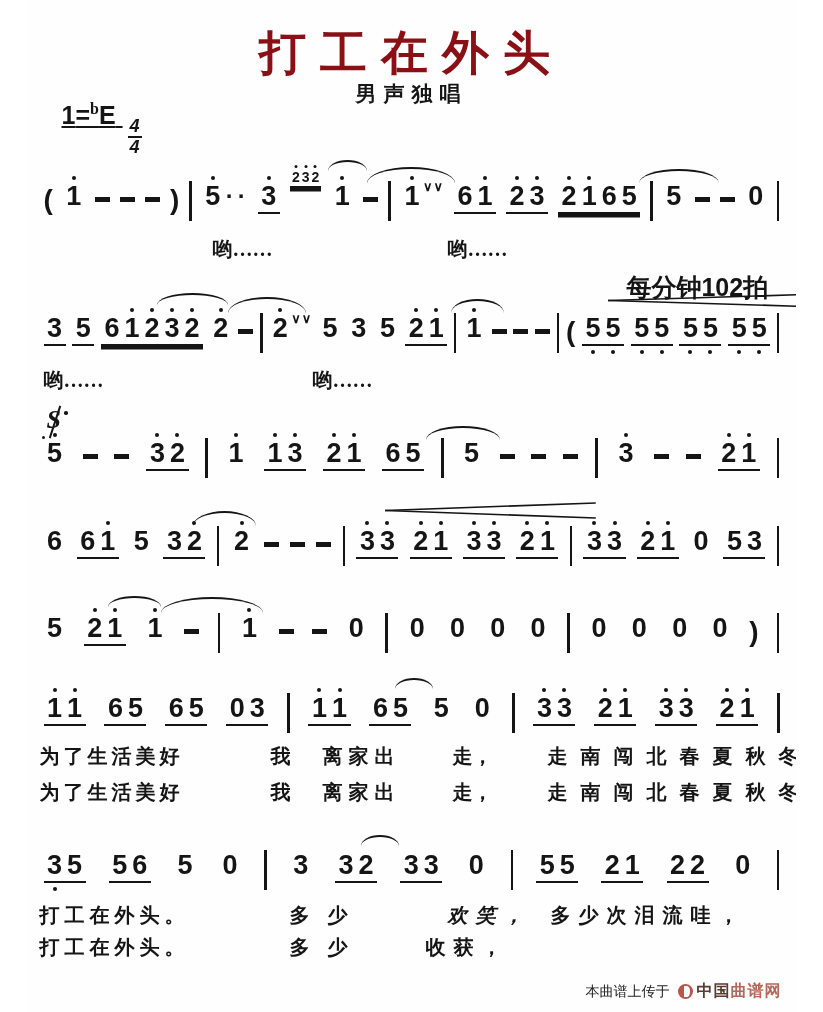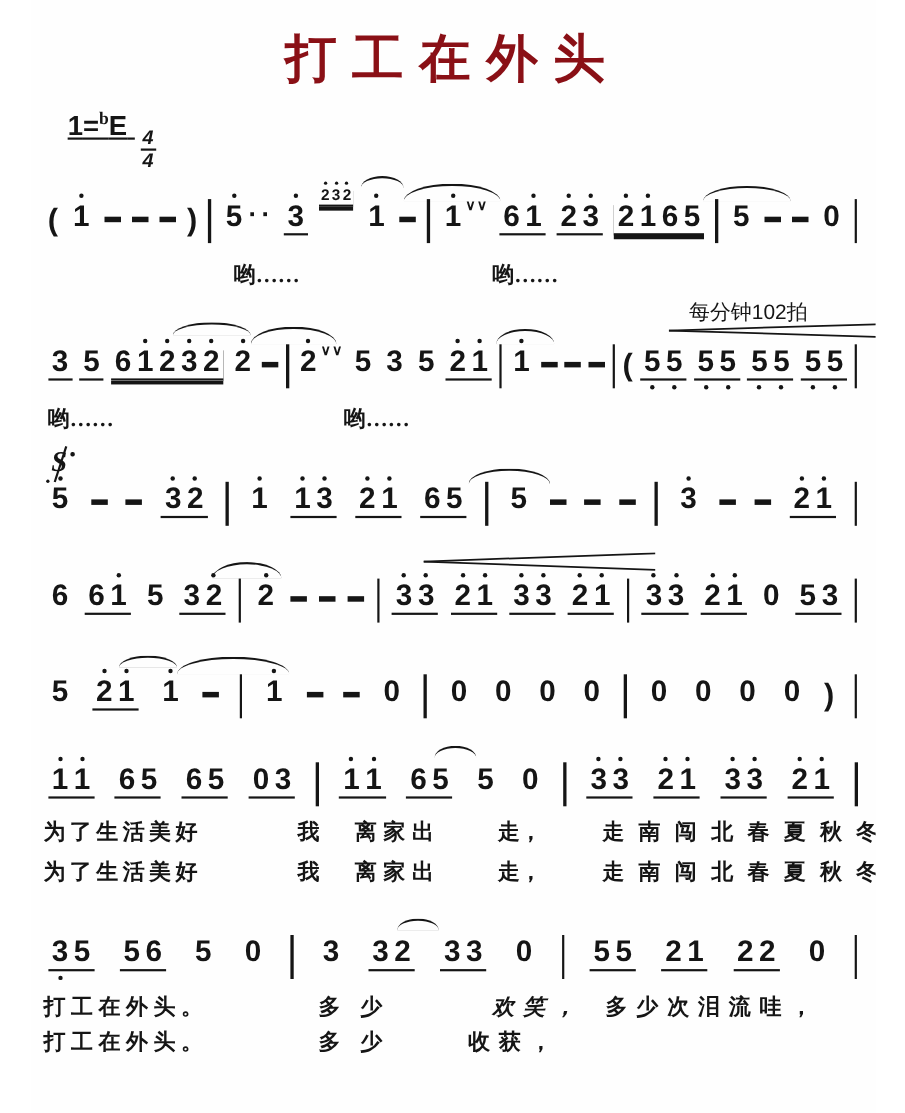--- a/index.html
+++ b/index.html
@@ -33,21 +33,21 @@
       bottom:-12px;width:4px;height:4px;border-radius:50%;background:#151515;}
   .ddot{font-size:24px;font-weight:bold;line-height:1;margin:0 1px 2px 3px;}
   .brm{font-size:13px;font-weight:bold;position:relative;top:-16px;margin-left:1px;}
   .grace{transform:translateY(-13px);}
   .grace .nt{font-size:14px;margin:0 1px;}
   .grace .nt[data-o="1"]::before{top:-5px;width:3px;height:3px;}
   .bar{width:2.5px;height:40px;background:#151515;display:inline-block;margin-top:-2px;}
   .dash{width:15px;height:4.5px;background:#151515;display:inline-block;margin-top:14px;}
   .sym{font-size:28px;font-weight:bold;line-height:1.2;}
   .arc{position:absolute;border-top:2.5px solid #151515;border-radius:50% 50% 0 0/100% 100% 0 0;}
-  .tlabel{position:absolute;font-size:19px;font-weight:normal;white-space:nowrap;}
+  .tlabel{position:absolute;font-size:25px;font-weight:bold;white-space:nowrap;}
   .hp{position:absolute;}
   .lyr{position:absolute;left:0;right:0;height:26px;}
   .lyr span{position:absolute;font-family:"Liberation Serif",serif;font-size:20px;font-weight:bold;white-space:nowrap;}
   
   .segno{position:absolute;width:20px;height:30px;}
   .segno .s{position:absolute;left:2px;top:-3px;font-family:"Liberation Serif",serif;
             font-size:26px;font-weight:bold;font-style:italic;line-height:1;}
   .segno .ln{position:absolute;left:9px;top:-5px;width:2px;height:34px;background:#151515;transform:rotate(18deg);}
   .segno::before{content:"";position:absolute;right:-3px;top:1px;width:3.5px;height:3.5px;border-radius:50%;background:#151515;}
   .segno::after{content:"";position:absolute;left:-3px;bottom:1px;width:3.5px;height:3.5px;border-radius:50%;background:#151515;}
@@ -57,20 +57,21 @@
   .logo{display:inline-block;width:15px;height:15px;border-radius:50%;background:#b5574a;position:relative;margin:0 4px 0 8px;}
   .logo::after{content:"";position:absolute;left:6px;top:2px;width:6px;height:11px;background:#fefefe;border-radius:0 60% 60% 0;}
   .brand-cn{color:#5d3a2e;font-weight:bold;font-size:16px;letter-spacing:1px;}
   .brand-rest{color:#b5685a;font-weight:bold;font-size:16px;letter-spacing:1px;}
 </style>
 </head>
 <body>
 
 <div class="page">
   <div class="title">打工在外头</div>
+  <div class="subtitle">男声独唱</div>
 
   <div class="keysig">
     <span>1</span><span>=</span><span class="flat">b</span><span>E</span>
     <span class="frac">
       <i>4</i>
       <i class="den">4</i>
     </span>
   </div>
 
 
@@ -516,13 +517,19 @@
           <span style="left: 523px; letter-spacing: 8px;">多少次泪流哇，</span>
         </div>
         <div class="lyr" style="top: 82px;">
           <span style="left: 12px; letter-spacing: 5px;">打工在外头。</span>
           <span style="left: 262px; letter-spacing: 18px;">多少</span>
           <span style="left: 398px; letter-spacing: 8px;">收获，</span>
         </div>
       </div>
     </div>
 
+  <div class="footer">
+    <span class="pre">本曲谱上传于</span>
+    <span class="logo"></span>
+    <span class="brand-cn">中国</span>
+    <span class="brand-rest">曲谱网</span>
+  </div>
 </div>
 
 </body></html>

